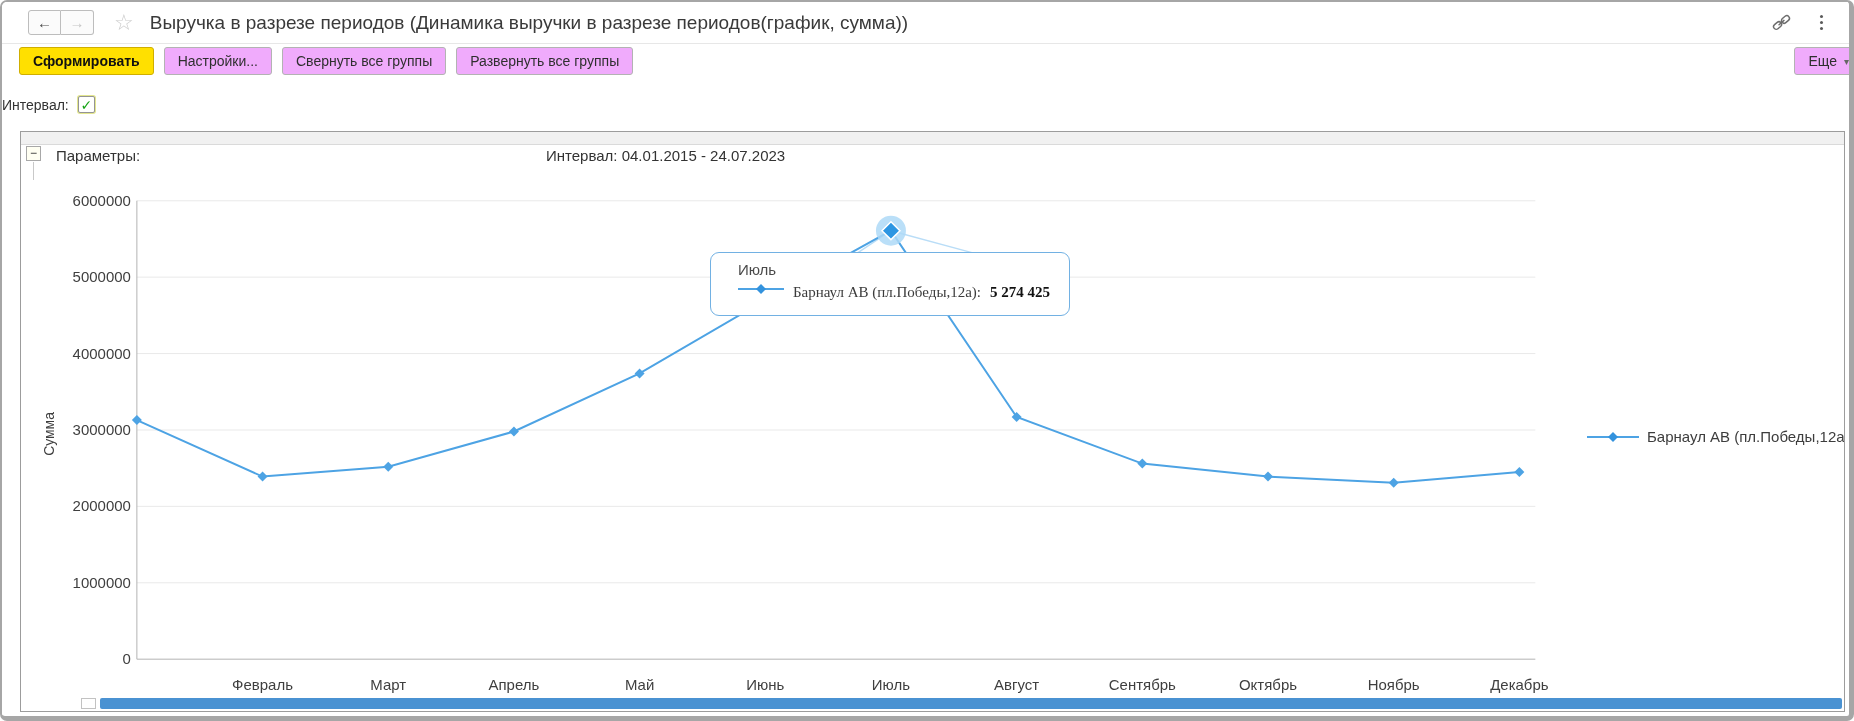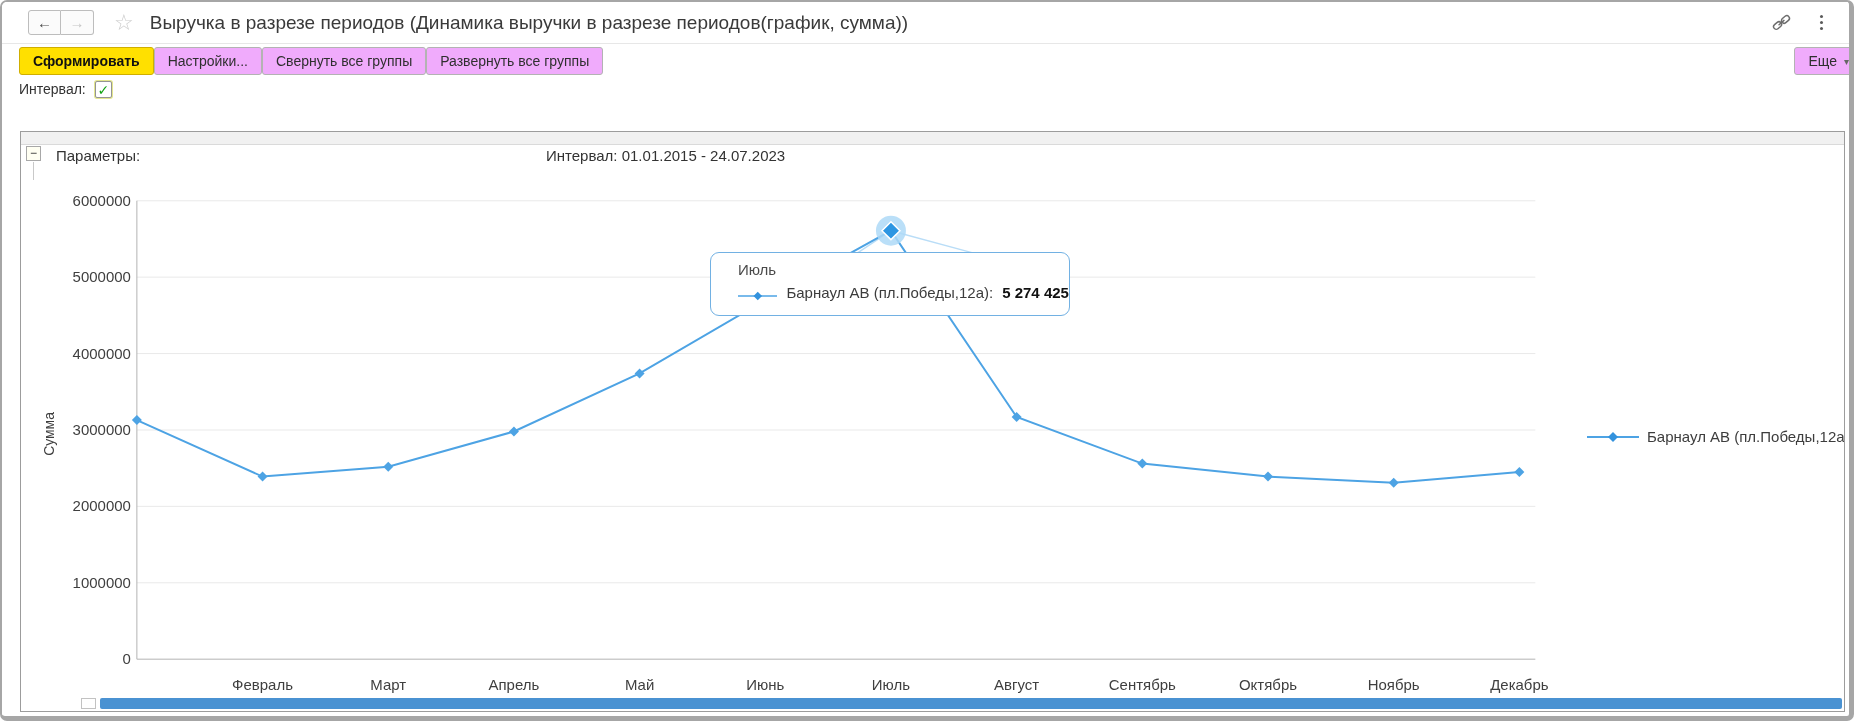--- a/index.html
+++ b/index.html
@@ -17,28 +17,28 @@
     align-items:center;justify-content:center;font-size:15px;cursor:pointer;box-sizing:border-box;}
   .nav-btn.back{border-radius:3px 0 0 3px;color:#4a4a4a;font-weight:bold;}
   .nav-btn.fwd{border-radius:0 3px 3px 0;color:#c6c6c6;border-left:none;}
   .star{margin-left:20px;font-size:22px;color:#cbcbcb;line-height:1;}
   .title{margin-left:16px;font-size:19px;color:#3a3a3a;white-space:nowrap;}
   .tb-icons{margin-left:auto;display:flex;gap:28px;padding-right:26px;align-items:center;}
   .dots{display:flex;flex-direction:column;gap:3px;}
   .dots i{width:3px;height:3px;border-radius:50%;background:#5a5a5a;display:block;}
   
   .toolbar{position:absolute;left:0;right:0;top:42px;height:33px;display:flex;align-items:center;
-    padding-left:17px;}
+    padding-left:17px;gap:10px;}
   .btn{height:26px;padding:0 13px;border:1px solid #b3b3b3;border-radius:3px;background:#f0abfc;
     font-size:14px;color:#2f2f2f;display:inline-flex;align-items:center;white-space:nowrap;cursor:pointer;}
   .btn.primary{background:#ffe000;border-color:#cfae00;font-weight:bold;color:#111;}
   .more-btn{position:absolute;right:-14px;top:3px;}
   .more-arrow{font-size:10px;color:#666;margin-left:7px;}
   
-  .interval-row{position:absolute;left:0;right:0;top:79px;height:32px;display:flex;align-items:flex-start;padding-left:17px;}
+  .interval-row{position:absolute;left:0;right:0;top:79px;height:32px;display:flex;align-items:flex-end;}
   .interval-label{font-size:14px;color:#333;}
   .checkbox{width:17px;height:17px;border:1px solid #949494;border-radius:2px;margin:0 9px;background:#fff;
     display:flex;align-items:center;justify-content:center;font-size:14px;font-weight:bold;color:#15a315;
     box-shadow:0 0 0 1px #e3e68f;cursor:pointer;box-sizing:border-box;}
   .field{flex:1;height:27px;border:1px solid #a3a3a3;display:flex;align-items:stretch;background:#fff;box-sizing:border-box;}
   .field input{flex:1;border:none;outline:none;font-size:15px;color:#222;padding-left:8px;
     font-family:inherit;background:transparent;}
   .picker-btn{width:23px;border-left:1px solid #a3a3a3;background:#fafafa;font-size:12px;color:#666;
     display:flex;align-items:center;justify-content:center;cursor:pointer;}
   
@@ -48,21 +48,21 @@
     font-size:12px;line-height:13px;text-align:center;color:#333;box-sizing:border-box;cursor:pointer;}
   .group-line{position:absolute;left:12px;top:30px;width:1px;height:18px;background:#c9c9c9;}
   .params-label{position:absolute;left:35px;top:15px;font-size:15px;color:#333;}
   .interval-caption{position:absolute;left:525px;top:15px;font-size:15px;color:#333;}
   #chart-svg{position:absolute;left:0;top:0;width:100%;height:100%;}
   #chart-svg text{font-family:"Liberation Sans","DejaVu Sans",sans-serif;fill:#3f3f3f;}
   
   .tooltip{position:absolute;width:360px;height:64px;background:#fff;border:1.5px solid #72b1e3;border-radius:9px;
     z-index:4;padding:8px 0 0 27px;box-sizing:border-box;}
   .tt-title{font-size:15px;color:#4a4a4a;}
-  .tt-row{display:flex;align-items:flex-end;margin-top:6px;gap:9px;font-size:15px;color:#3c3c3c;white-space:nowrap;}
+  .tt-row{display:flex;align-items:flex-start;margin-top:6px;gap:9px;font-size:15px;color:#3c3c3c;white-space:nowrap;font-family:Liberation Serif, serif;}
   .tt-row b{color:#111;}
   
   .legend{position:absolute;left:1566px;top:296px;display:flex;align-items:center;gap:8px;
     font-size:15px;color:#3d3d3d;z-index:3;white-space:nowrap;}
   
   .hscroll-btn{position:absolute;left:60px;bottom:2px;width:15px;height:11px;background:#fff;border:1px solid #c2c2c2;box-sizing:border-box;}
   .hscroll-thumb{position:absolute;left:79px;right:2px;bottom:2px;height:11px;background:#4a92d2;border-radius:2px;cursor:pointer;}
 </style>
 </head>
 <body>
@@ -112,21 +112,21 @@
     <span class="checkbox">
       <span>✓</span>
     </span>
   </div>
 
   <div class="report">
     <div class="report-topband"></div>
     <div class="collapse-btn">−</div>
     <div class="group-line"></div>
     <span class="params-label">Параметры:</span>
-    <span class="interval-caption">Интервал: 01.01.2015 - 24.07.2023</span>
+    <span class="interval-caption">Интервал: 04.01.2015 - 24.07.2023</span>
 
     <svg id="chart-svg" viewBox="0 0 1825 581" preserveAspectRatio="none">
         <line x1="116" y1="69" x2="1516" y2="69" stroke="#e9e9e9" stroke-width="1"></line>
         <text x="110" y="74" text-anchor="end" font-size="15">6000000</text>
         <line x1="116" y1="145.66666666666669" x2="1516" y2="145.66666666666669" stroke="#e9e9e9" stroke-width="1"></line>
         <text x="110" y="150.66666666666669" text-anchor="end" font-size="15">5000000</text>
         <line x1="116" y1="222.33333333333334" x2="1516" y2="222.33333333333334" stroke="#e9e9e9" stroke-width="1"></line>
         <text x="110" y="227.33333333333334" text-anchor="end" font-size="15">4000000</text>
         <line x1="116" y1="299" x2="1516" y2="299" stroke="#e9e9e9" stroke-width="1"></line>
         <text x="110" y="304" text-anchor="end" font-size="15">3000000</text>

